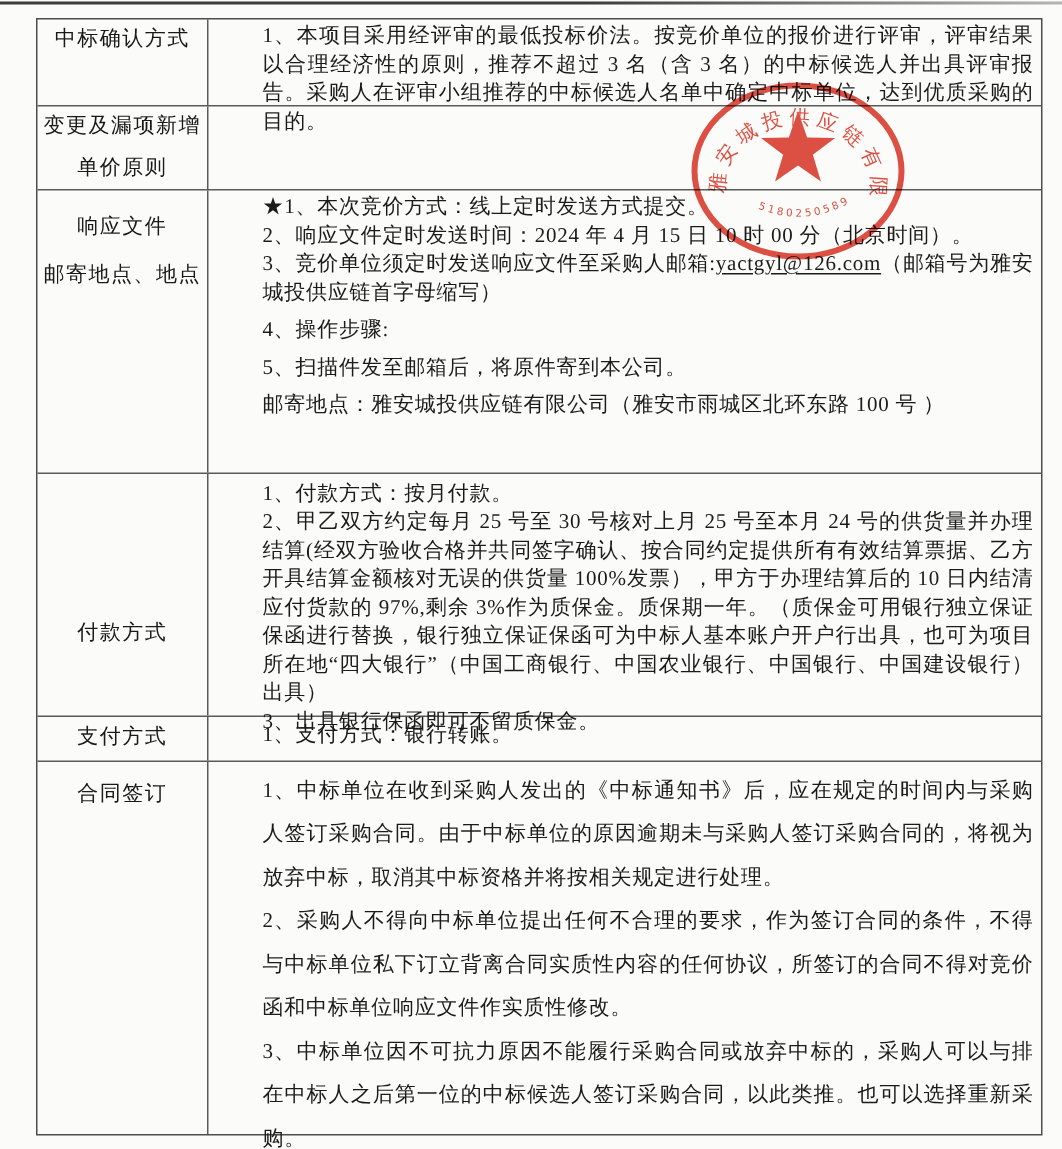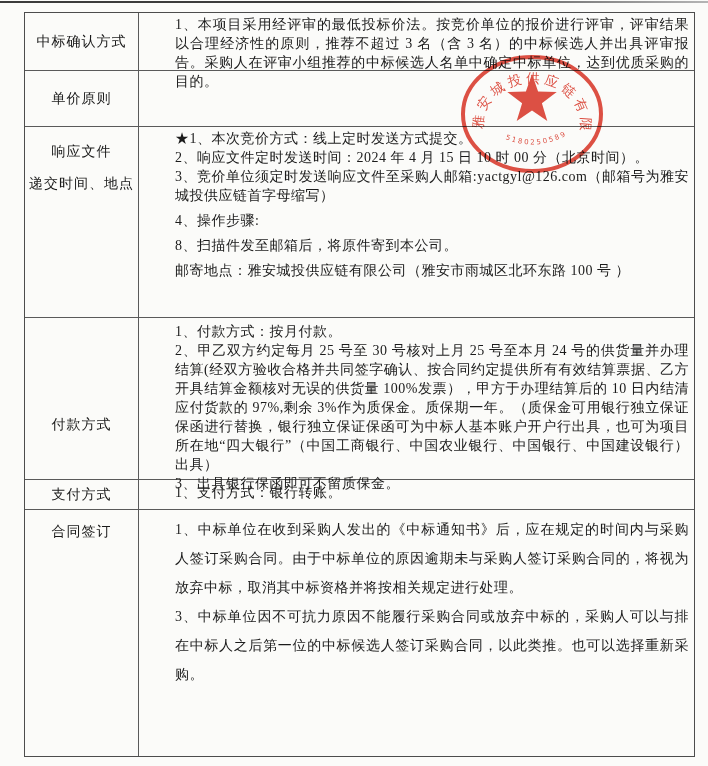--- a/index.html
+++ b/index.html
@@ -14,21 +14,21 @@
   }
   .doc-table{
     position:absolute;left:24px;top:12px;width:671px;height:745px;
     border:1px solid #4d4d4d;display:flex;flex-direction:column;
     box-sizing:border-box;background:transparent;
   }
   .t-row{display:flex;flex-direction:row;box-sizing:border-box;border-bottom:1px solid #5a5a5a;}
   .t-row:last-child{border-bottom:none;}
   .lbl{
     width:114px;flex:0 0 114px;border-right:1px solid #5a5a5a;box-sizing:border-box;
-    display:flex;flex-direction:column;align-items:center;justify-content:center;
+    display:flex;flex-direction:column;align-items:center;justify-content:flex-start;
     font-size:14px;letter-spacing:1px;line-height:28px;text-align:center;color:#191919;
   }
   .lbl.top{justify-content:flex-start;text-align:right;}
   .cnt{
     flex:1;box-sizing:border-box;padding:2px 5px 0 8px;
     font-size:14px;line-height:19px;letter-spacing:0.5px;color:#1b1b1b;
     text-align:justify;
     margin-left:28px;
   }
   .cnt p{margin:0;padding:0;}
@@ -39,21 +39,21 @@
   .r5{height:30px;}
   .r6{height:248px;flex:1;}
   .r2 .cnt{padding-top:12px;}
   .r3 .lbl{padding-top:9px;line-height:32px;}
   .r3 .cnt p.g{margin-top:6px;}
   .r4 .lbl{justify-content:center;padding-top:52px;}
   .r4 .cnt{padding-top:4px;}
   .r5 .cnt{padding-top:3px;}
   .r6 .lbl{padding-top:8px;}
   .r6 .cnt{line-height:29px;padding-top:5px;}
-  .email{text-underline-offset:2px;}
+  .email{text-decoration:underline;text-underline-offset:2px;}
   .stamp{
     position:absolute;left:457px;top:52px;width:150px;height:126px;
     color:#dc392b;opacity:0.88;mix-blend-mode:multiply;pointer-events:none;
   }
 </style>
 </head>
 <body>
 
 <div class="topline"></div>
 
@@ -63,35 +63,36 @@
     <div class="lbl">
       <span>中标确认方式</span>
     </div>
     <div class="cnt">
       <p>1、本项目采用经评审的最低投标价法。按竞价单位的报价进行评审，评审结果以合理经济性的原则，推荐不超过 3 名（含 3 名）的中标候选人并出具评审报告。采购人在评审小组推荐的中标候选人名单中确定中标单位，达到优质采购的目的。</p>
     </div>
   </div>
 
   <div class="t-row r2">
     <div class="lbl">
+      <span>变更及漏项新增</span>
       <span>单价原则</span>
     </div>
   </div>
 
   <div class="t-row r3">
     <div class="lbl top">
       <span>响应文件</span>
-      <span>递交时间、地点</span>
+      <span>邮寄地点、地点</span>
     </div>
     <div class="cnt">
       <p>★1、本次竞价方式：线上定时发送方式提交。</p>
       <p>2、响应文件定时发送时间：2024 年 4 月 15 日 10 时 00 分（北京时间）。</p>
       <p><span>3、竞价单位须定时发送响应文件至采购人邮箱:</span><span class="email">yactgyl@126.com</span><span>（邮箱号为雅安城投供应链首字母缩写）</span></p>
       <p class="g">4、操作步骤:</p>
-      <p class="g">8、扫描件发至邮箱后，将原件寄到本公司。</p>
+      <p class="g">5、扫描件发至邮箱后，将原件寄到本公司。</p>
       <p class="g">邮寄地点：雅安城投供应链有限公司（雅安市雨城区北环东路 100 号 ）</p>
     </div>
   </div>
 
   <div class="t-row r4">
     <div class="lbl">
       <span>付款方式</span>
     </div>
     <div class="cnt">
       <p>1、付款方式：按月付款。</p>
@@ -108,20 +109,21 @@
       <p>1、支付方式：银行转账。</p>
     </div>
   </div>
 
   <div class="t-row r6">
     <div class="lbl top">
       <span>合同签订</span>
     </div>
     <div class="cnt">
       <p>1、中标单位在收到采购人发出的《中标通知书》后，应在规定的时间内与采购人签订采购合同。由于中标单位的原因逾期未与采购人签订采购合同的，将视为放弃中标，取消其中标资格并将按相关规定进行处理。</p>
+      <p>2、采购人不得向中标单位提出任何不合理的要求，作为签订合同的条件，不得与中标单位私下订立背离合同实质性内容的任何协议，所签订的合同不得对竞价函和中标单位响应文件作实质性修改。</p>
       <p>3、中标单位因不可抗力原因不能履行采购合同或放弃中标的，采购人可以与排在中标人之后第一位的中标候选人签订采购合同，以此类推。也可以选择重新采购。</p>
     </div>
   </div>
 
 </div>
 
 <svg class="stamp" viewBox="0 0 150 126" xmlns="http://www.w3.org/2000/svg">
   <defs>
     <path id="sealArcTop" d="M 27 80 A 49 41 0 1 1 123 80" fill="none"></path>
     <path id="sealArcBottom" d="M 42 84 Q 75 101 108 84" fill="none"></path>

